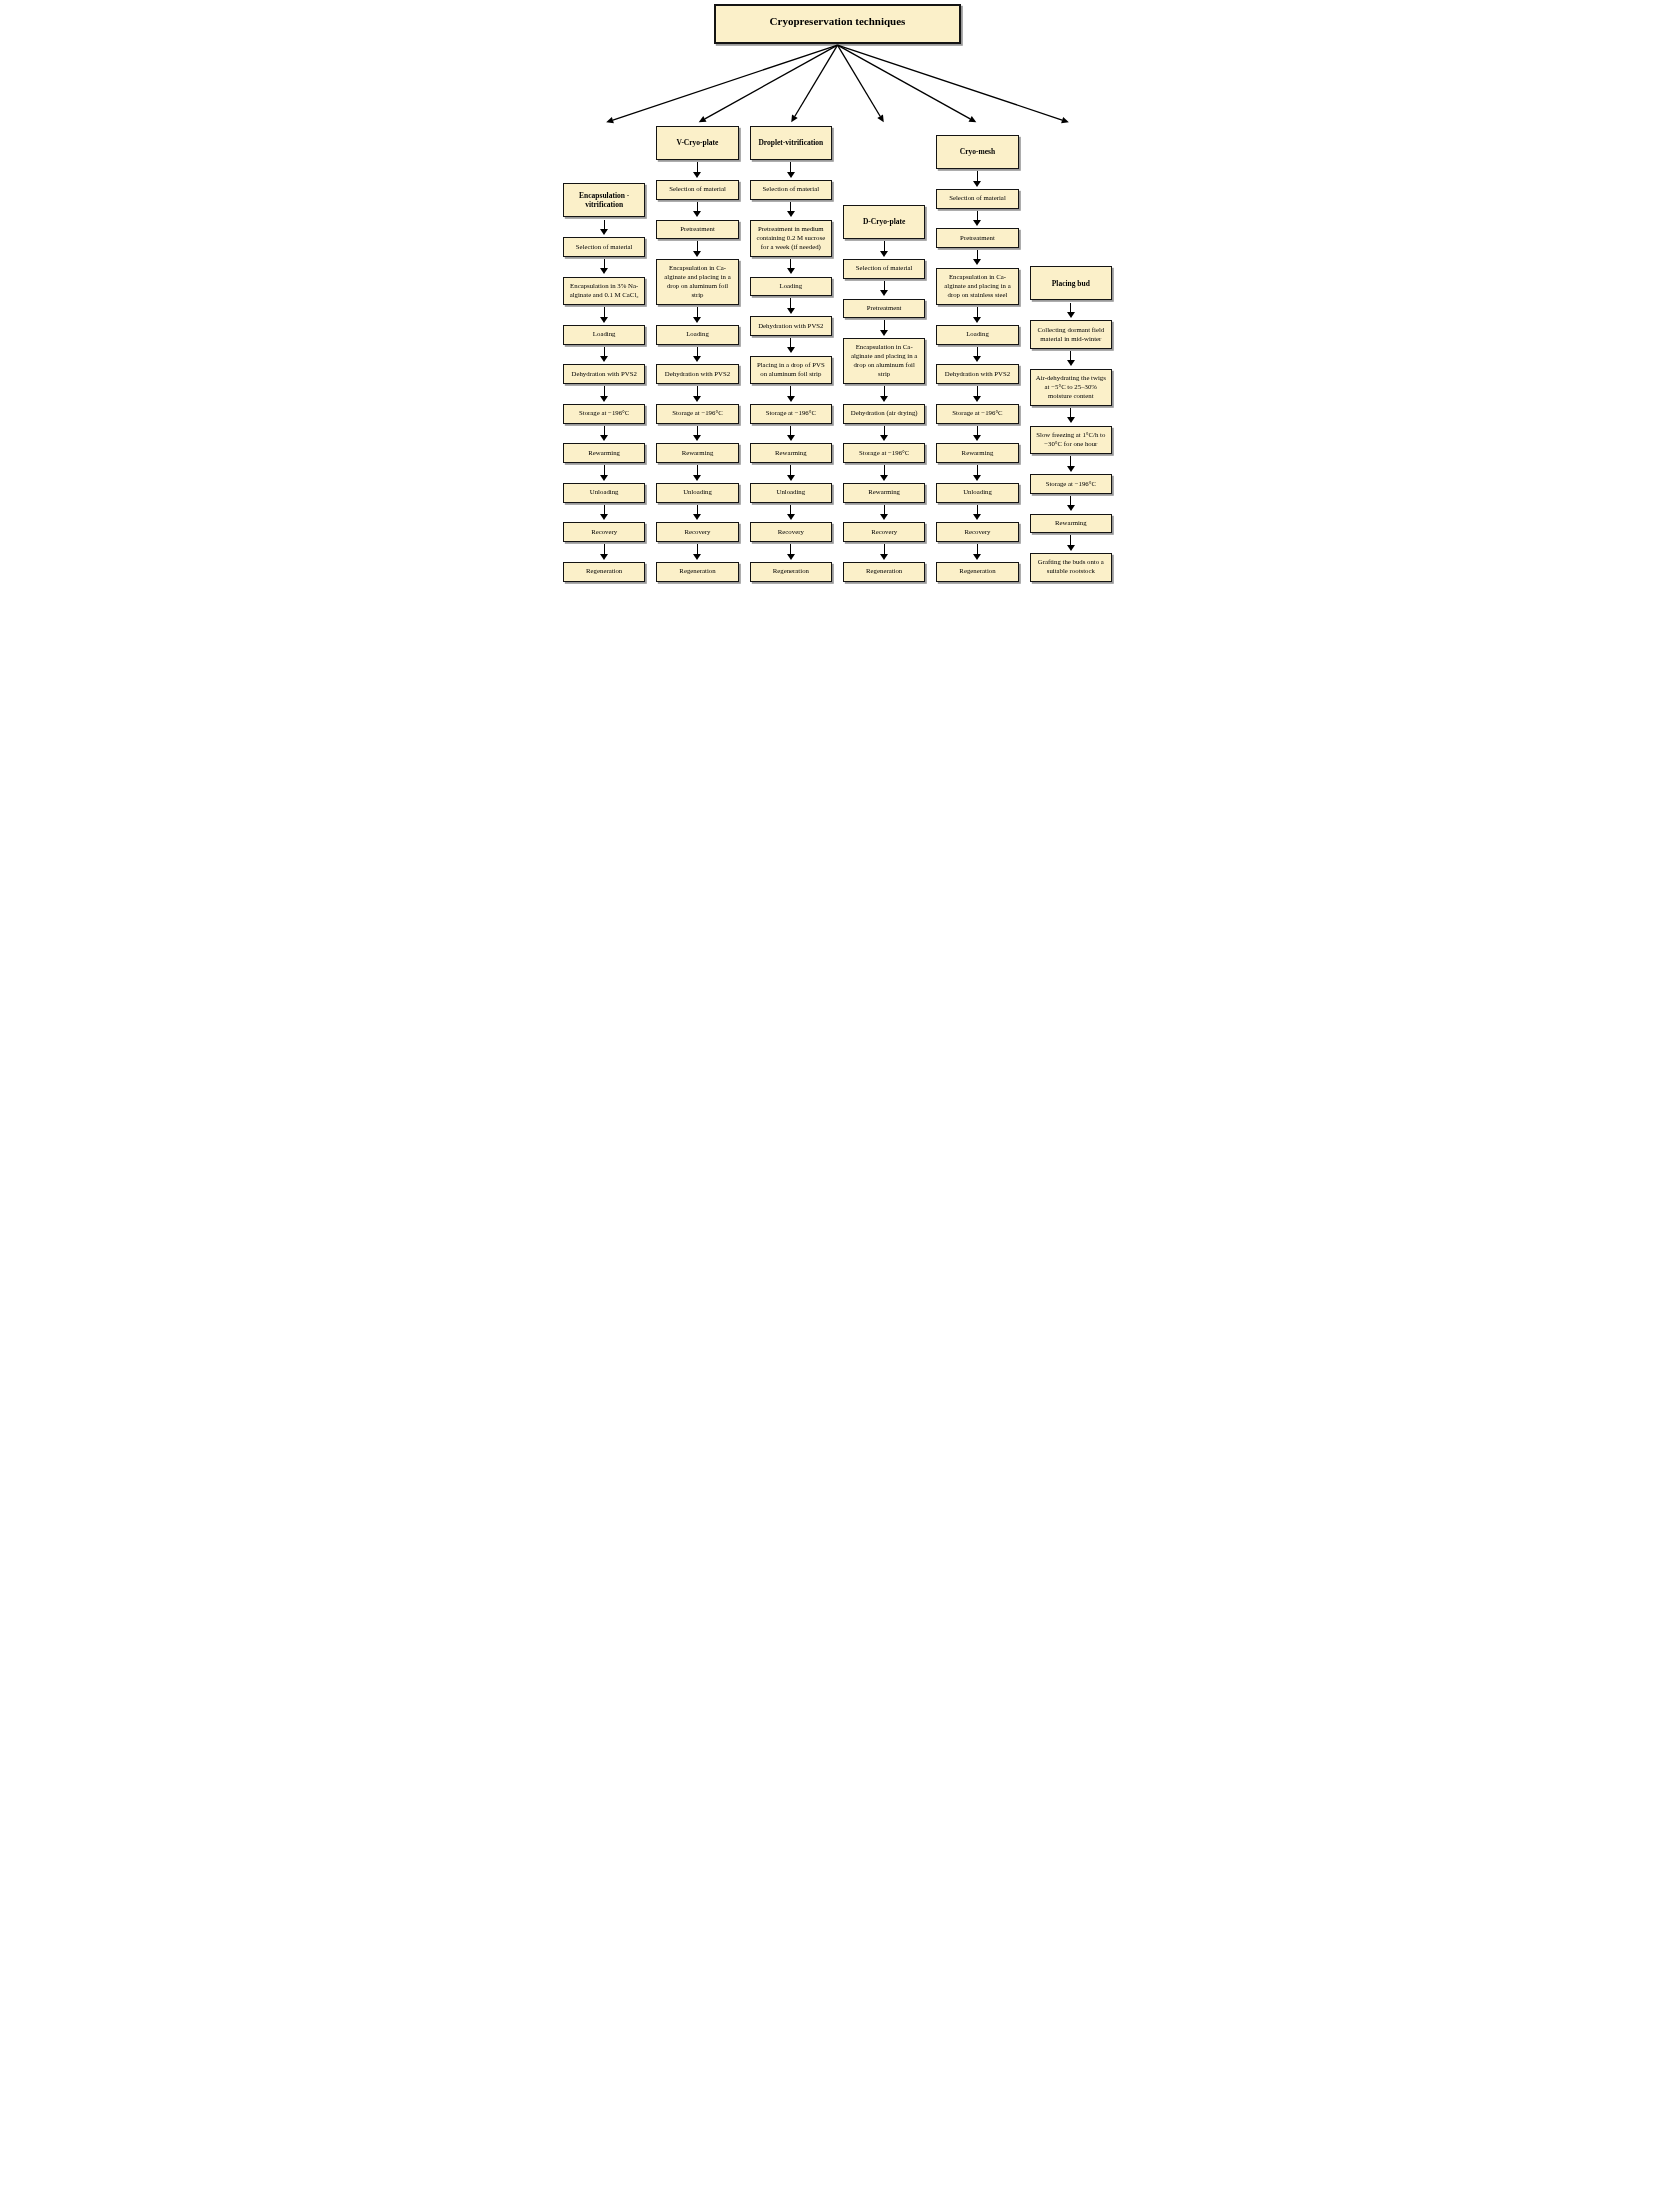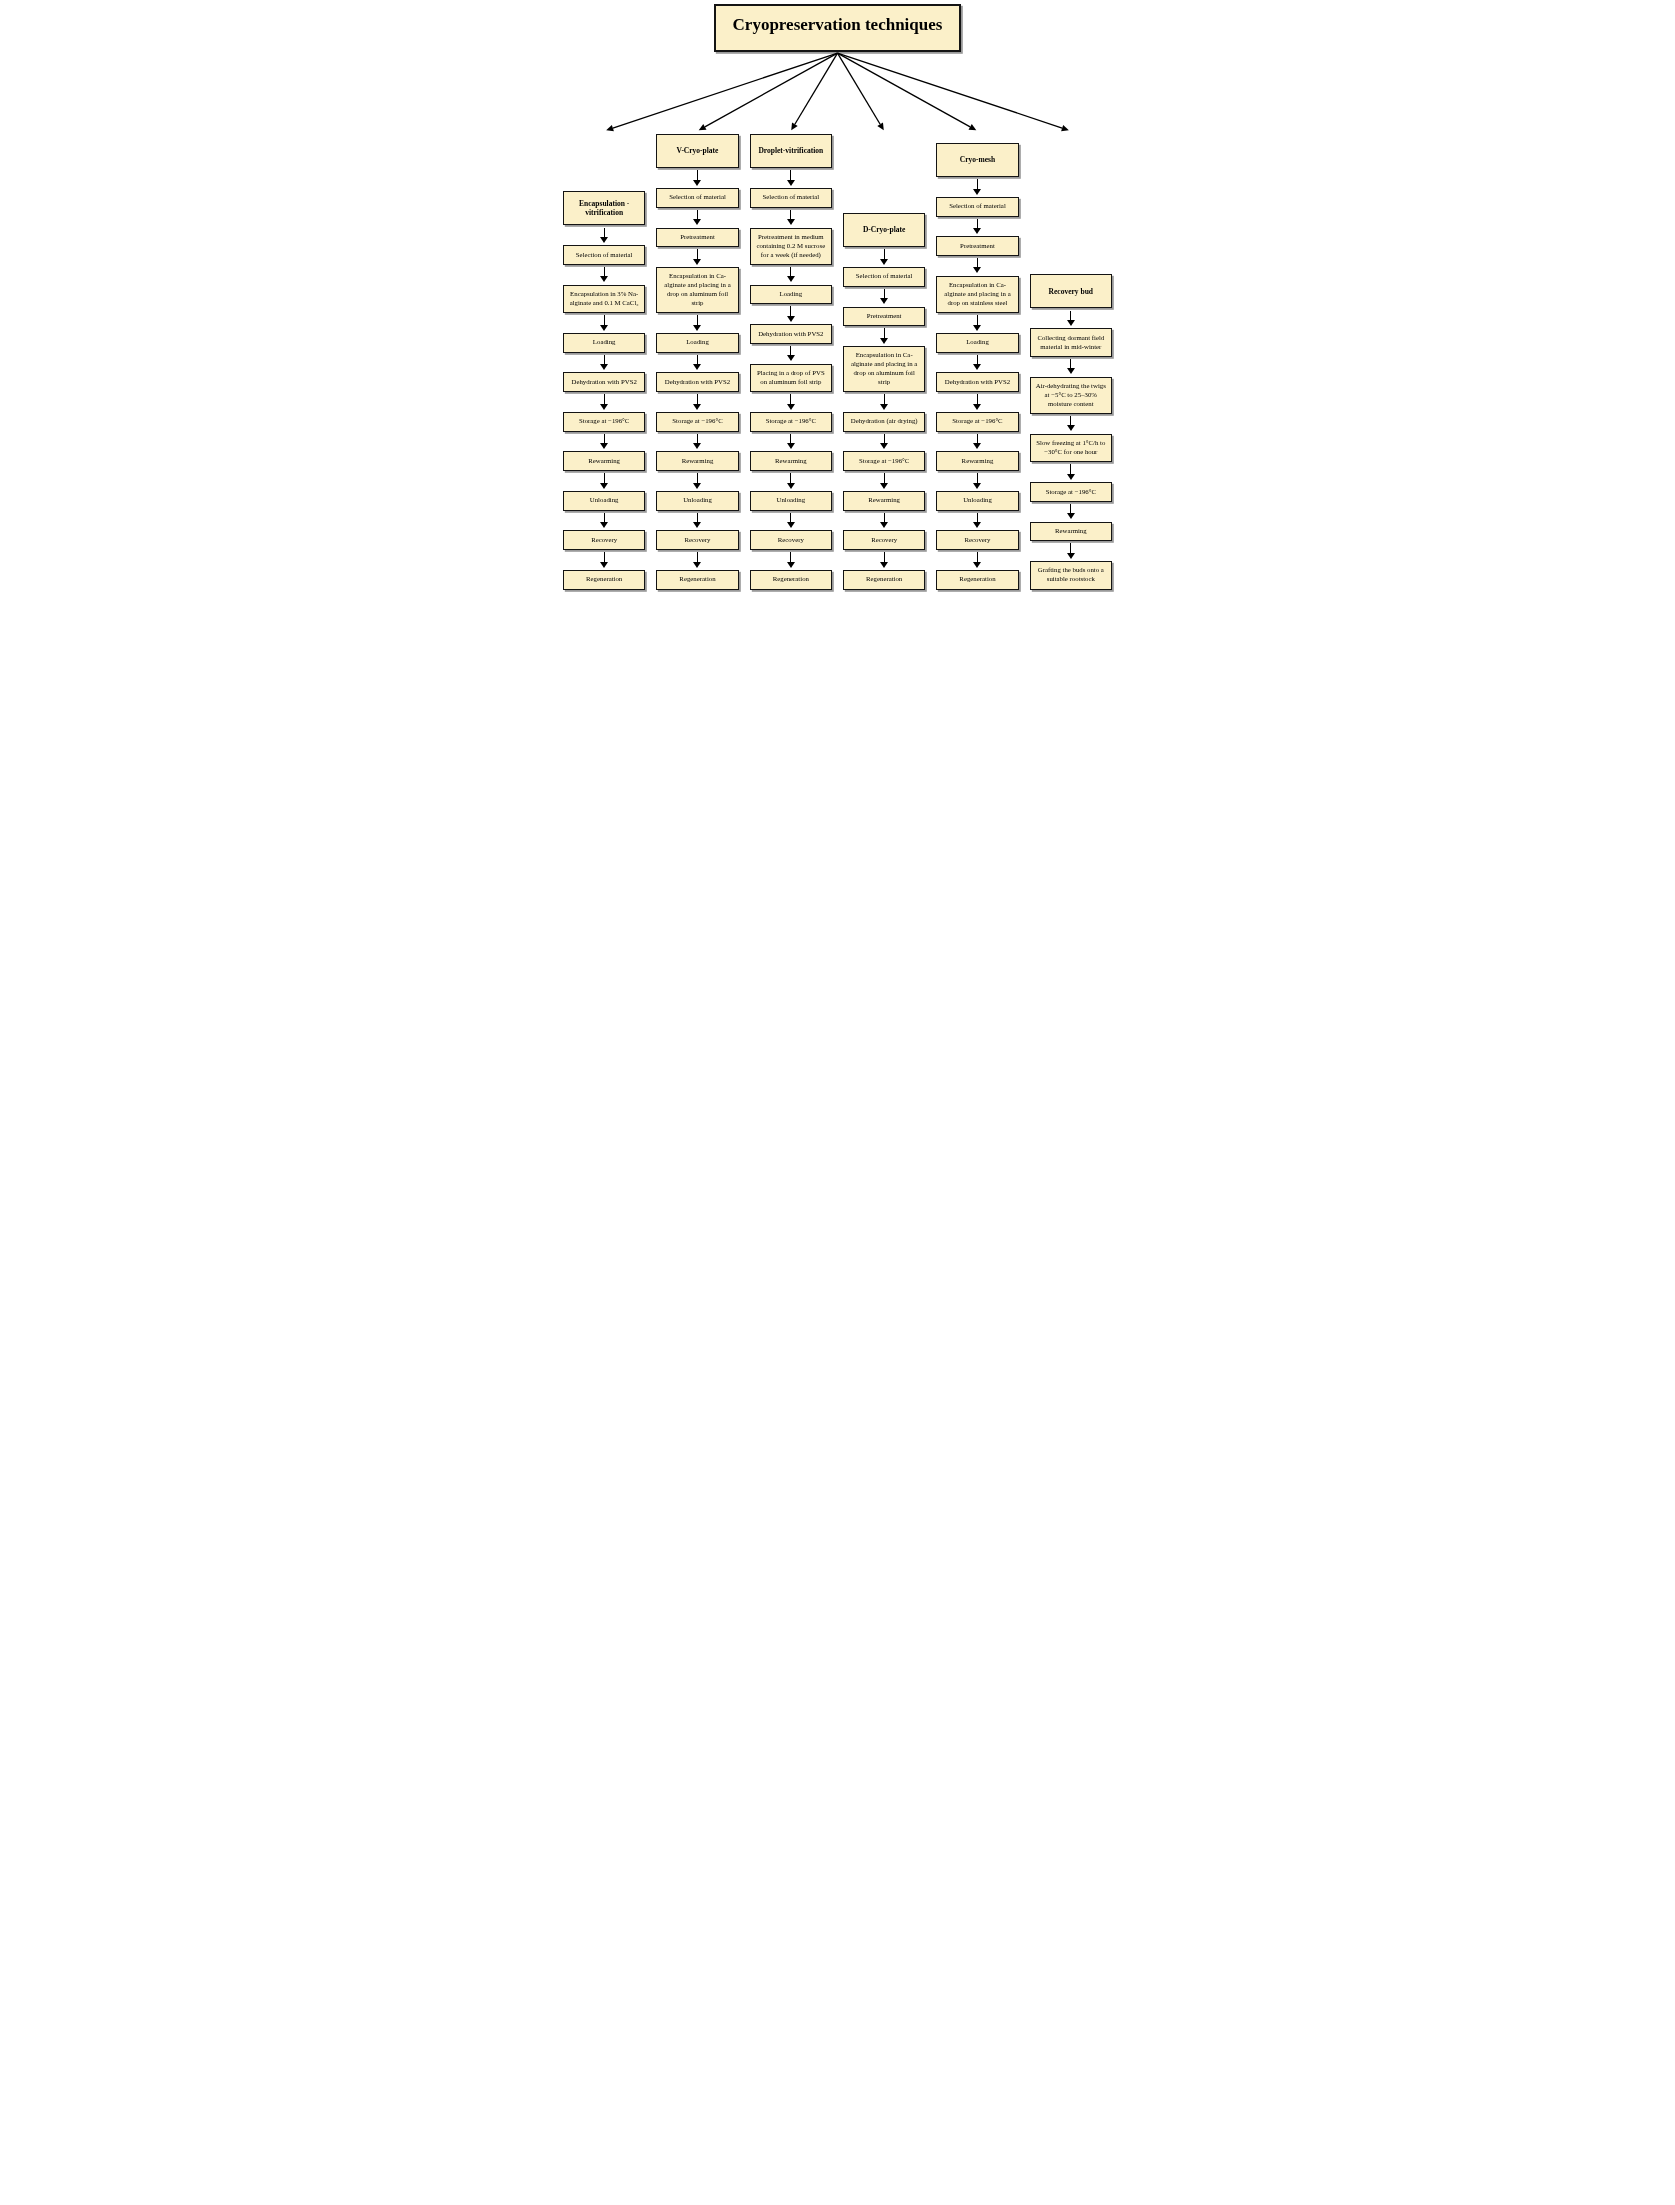--- a/index.html
+++ b/index.html
@@ -22,21 +22,21 @@
     position: relative;
   }
   .title-box {
     width: 247px;
     margin: 0 auto;
     background: var(--fill);
     border: 2.2px solid var(--border);
     box-shadow: 1.8px 1.8px 0 var(--shadow);
     text-align: center;
     font-weight: bold;
-    font-size: 17px;
+    font-size: 11px;
     padding: 8.8px 4.4px 15px 4.4px;
   }
   #fan {
     display: block;
     width: 100%;
     height: 82px;
   }
   .columns {
     display: flex;
     gap: 11px;
@@ -211,21 +211,21 @@
         <div class="flow-arrow"></div>
         <div class="box step-box">Rewarming</div>
         <div class="flow-arrow"></div>
         <div class="box step-box">Unloading</div>
         <div class="flow-arrow"></div>
         <div class="box step-box">Recovery</div>
         <div class="flow-arrow"></div>
         <div class="box step-box">Regeneration</div>
       </div>
       <div class="column">
-        <div class="box header-box">Recovery bud</div>
+        <div class="box header-box">Placing bud</div>
         <div class="flow-arrow"></div>
         <div class="box step-box">Collecting dormant field material in mid-winter</div>
         <div class="flow-arrow"></div>
         <div class="box step-box">Air-dehydrating the twigs at −5°C to 25–30% moisture content</div>
         <div class="flow-arrow"></div>
         <div class="box step-box">Slow freezing at 1°C/h to −30°C for one hour</div>
         <div class="flow-arrow"></div>
         <div class="box step-box">Storage at −196°C</div>
         <div class="flow-arrow"></div>
         <div class="box step-box">Rewarming</div>

